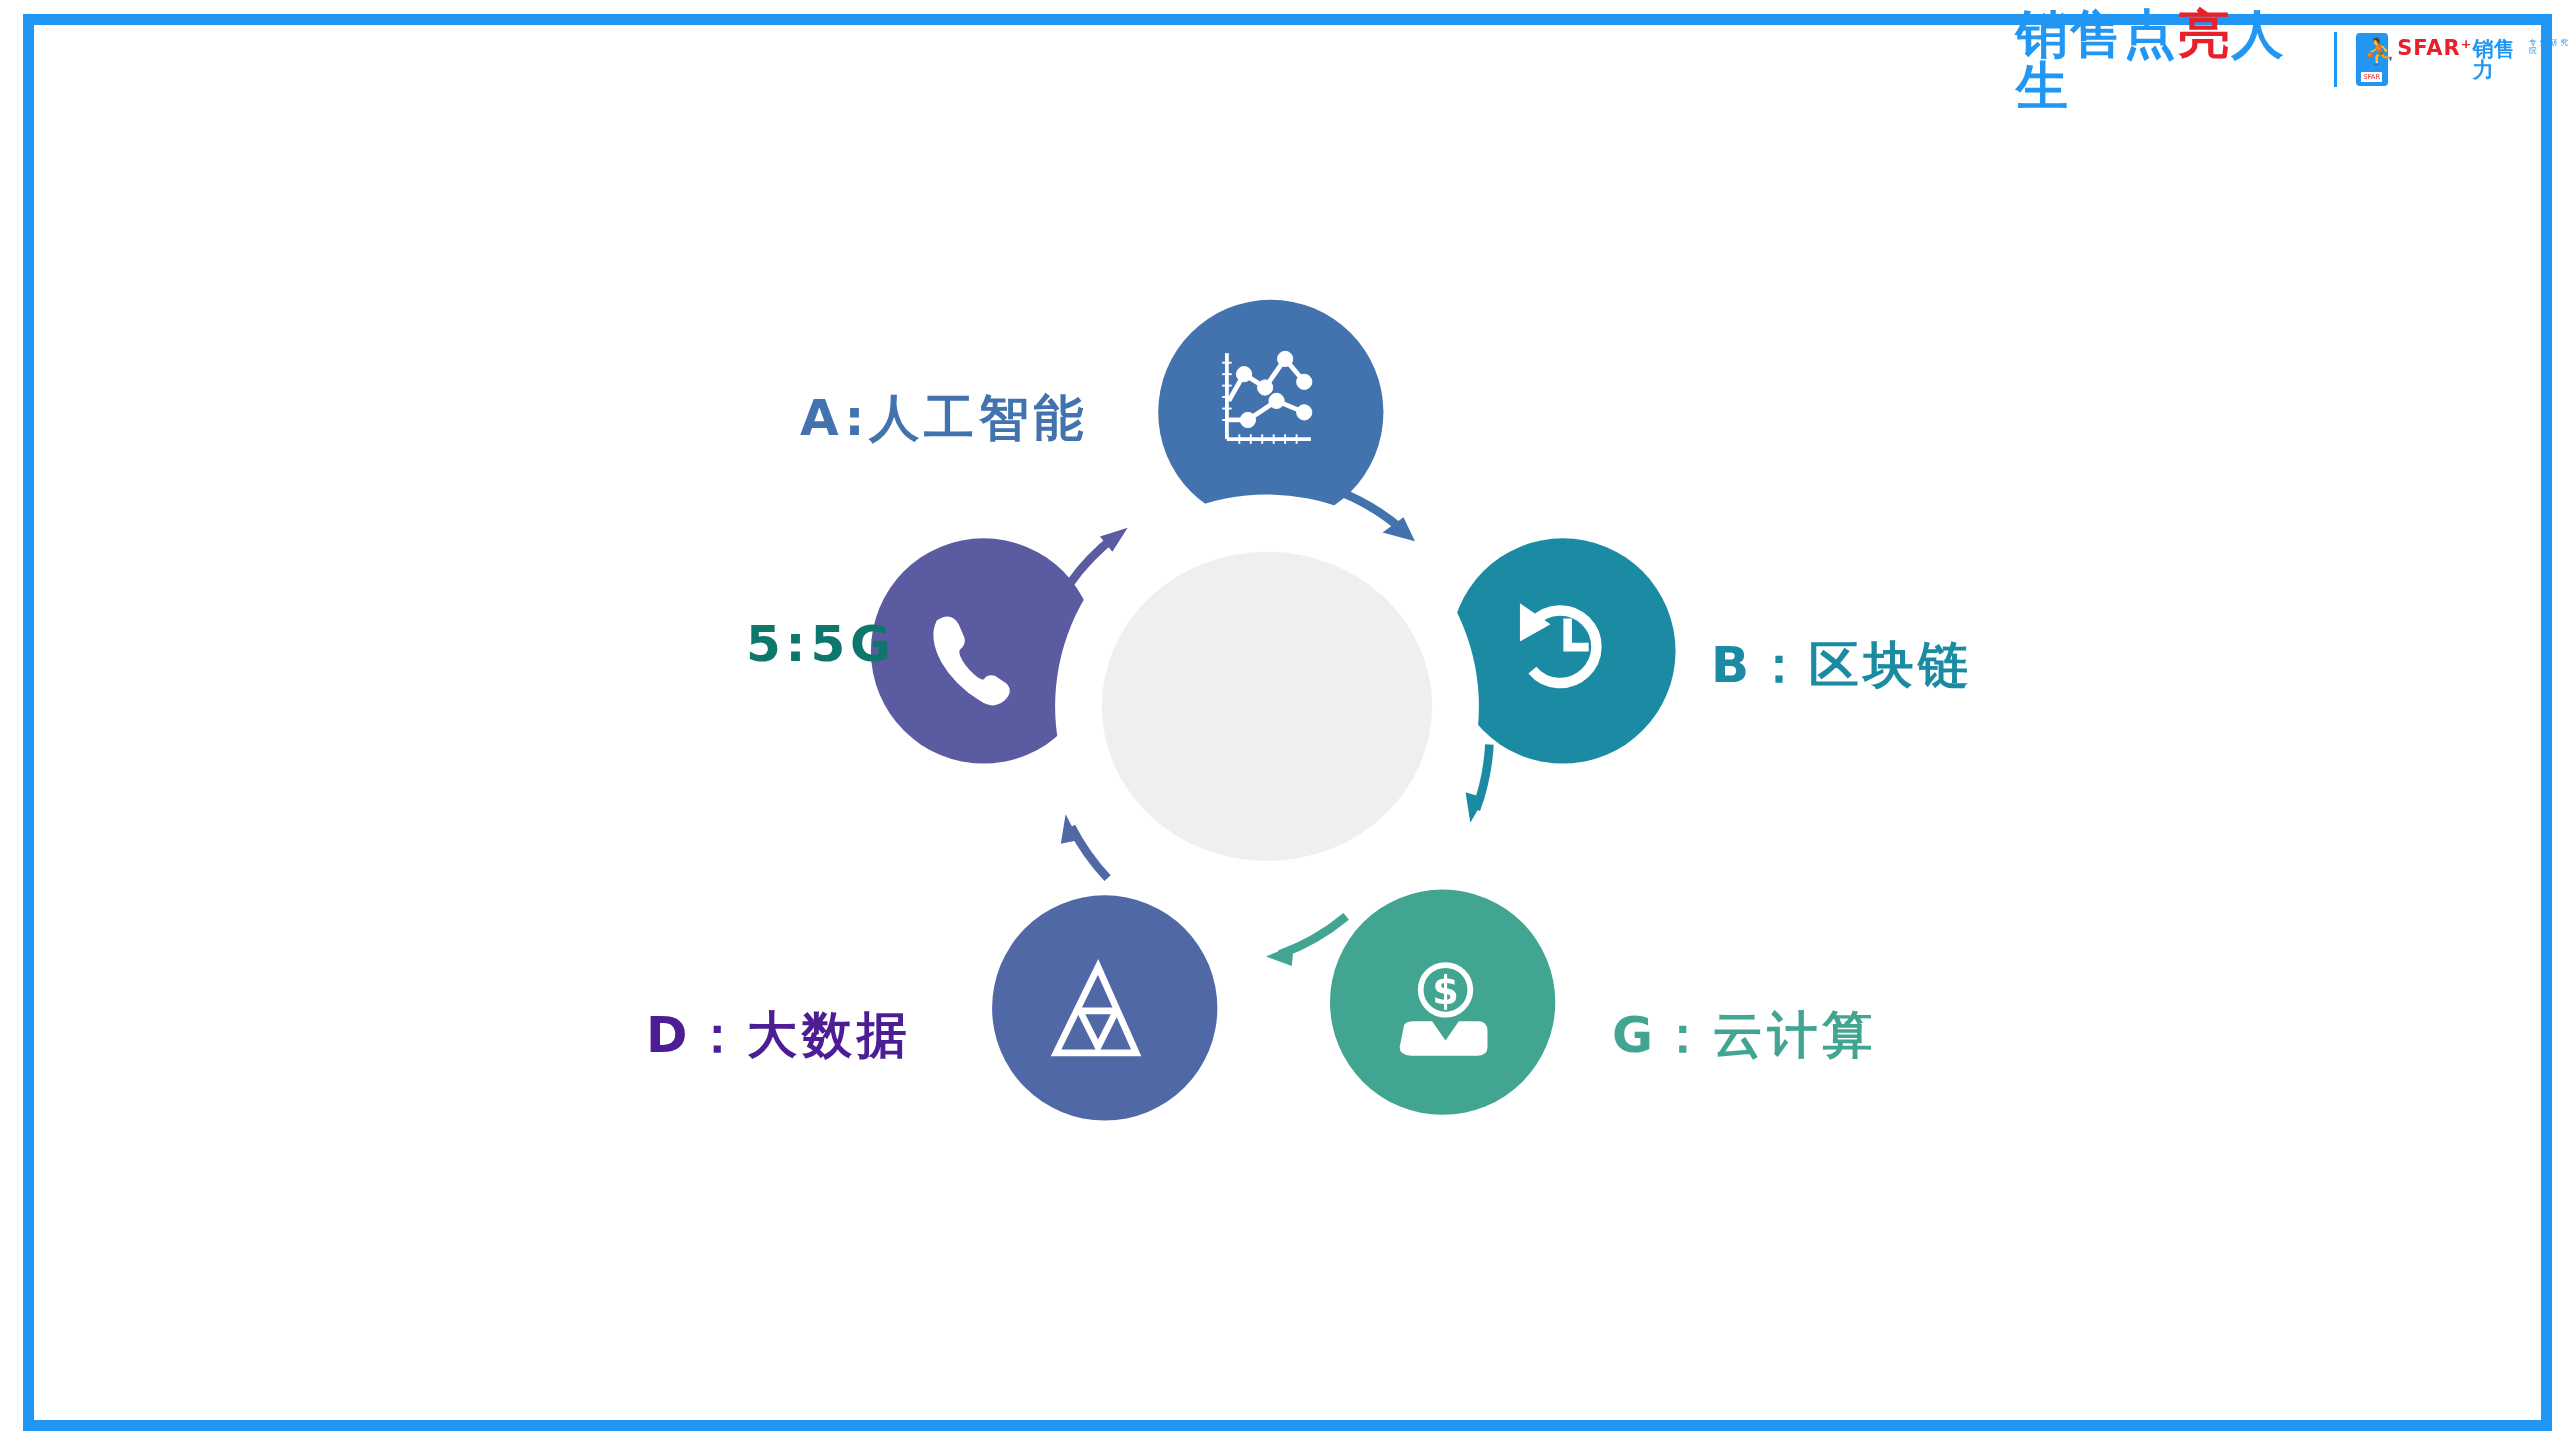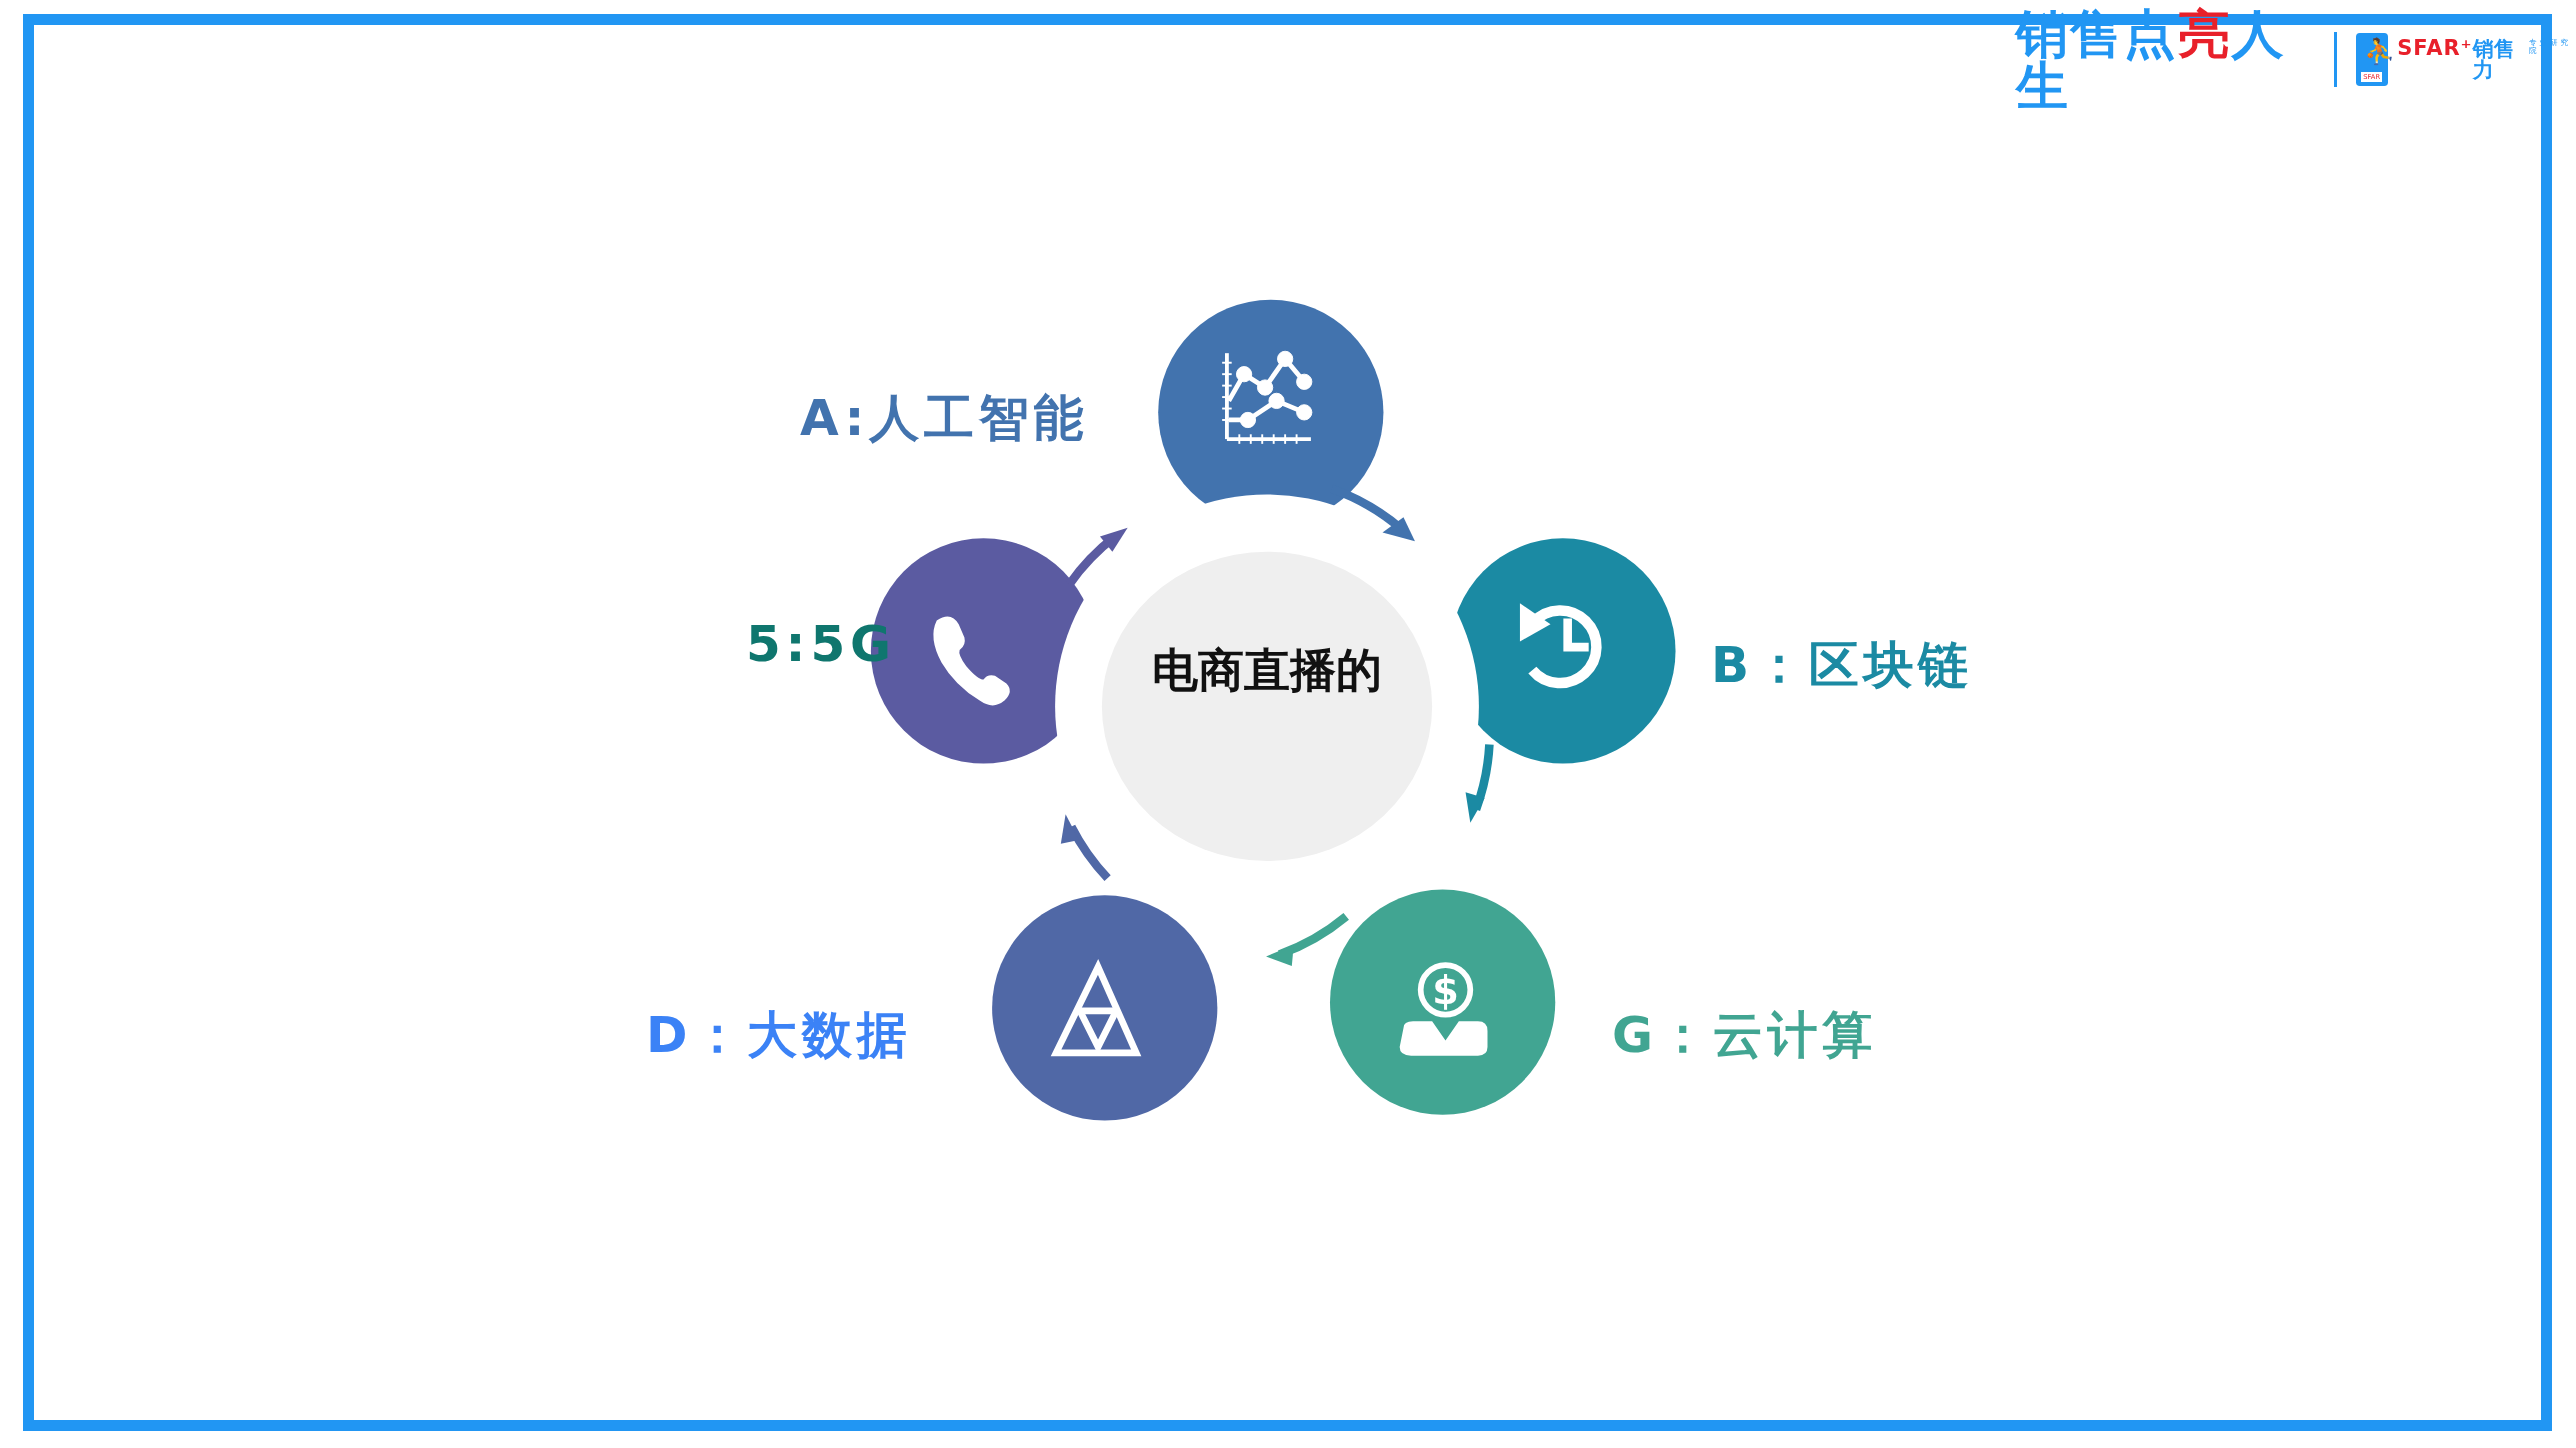--- a/index.html
+++ b/index.html
@@ -122,21 +122,20 @@
     <line x1="1131" y1="1059" x2="1169" y2="1059"></line>
     <polyline points="1131,1059 1150,1097 1169,1059"></polyline>
   </g>
 
   <g>
     <path d="M 981 650 Q 996 640 1004 654 L 1010 668 Q 1012 676 1005 681 Q 1003 686 1012 698 Q 1024 712 1030 712 Q 1034 706 1042 708 L 1054 716 Q 1062 724 1052 734 Q 1040 744 1026 734 Q 1000 718 986 694 Q 972 668 981 650 Z" fill="#fff"></path>
   </g>
 </svg>
 
 <div class="center-text">
-  <div>电商直播的</div>
 </div>
 
 <div class="label" style="left:800px; top:393px; color:#4273AE;">A:人工智能</div>
 <div class="label" style="left:1711px; top:640px; color:#1B8AA3;">B：区块链</div>
 <div class="label" style="left:1612px; top:1010px; color:#41A592;">G：云计算</div>
-<div class="label" style="left:646px; top:1010px; color:#3b82f6;">D：大数据</div>
+<div class="label" style="left:646px; top:1010px; color:#4c1d95;">D：大数据</div>
 <div class="label" style="left:746px; top:619px; color:#0f766e;">5:5G</div>
 
 
 </body></html>

